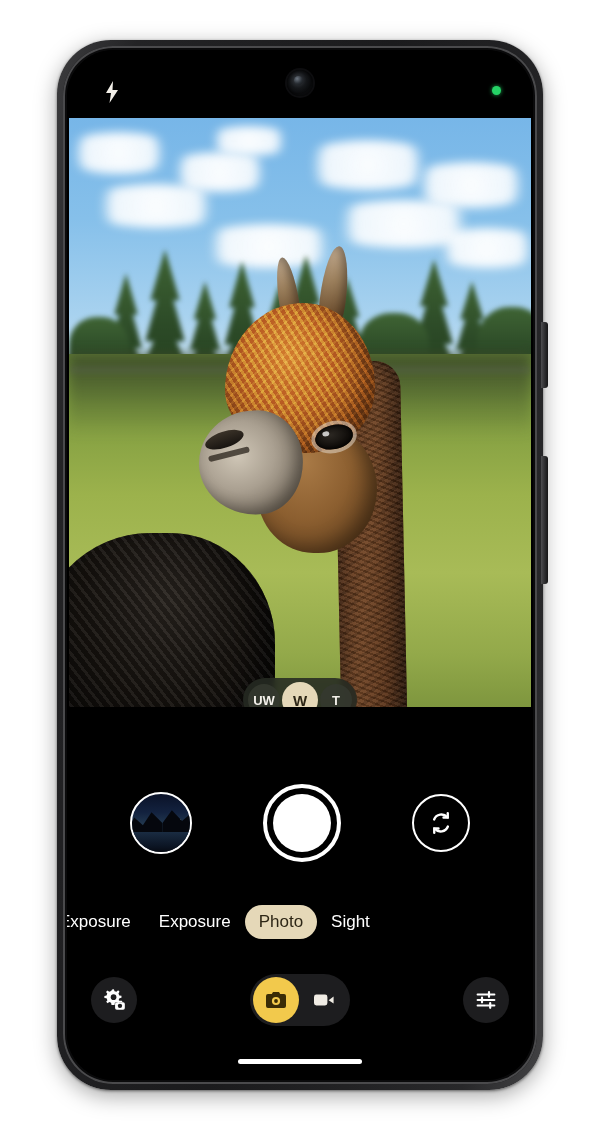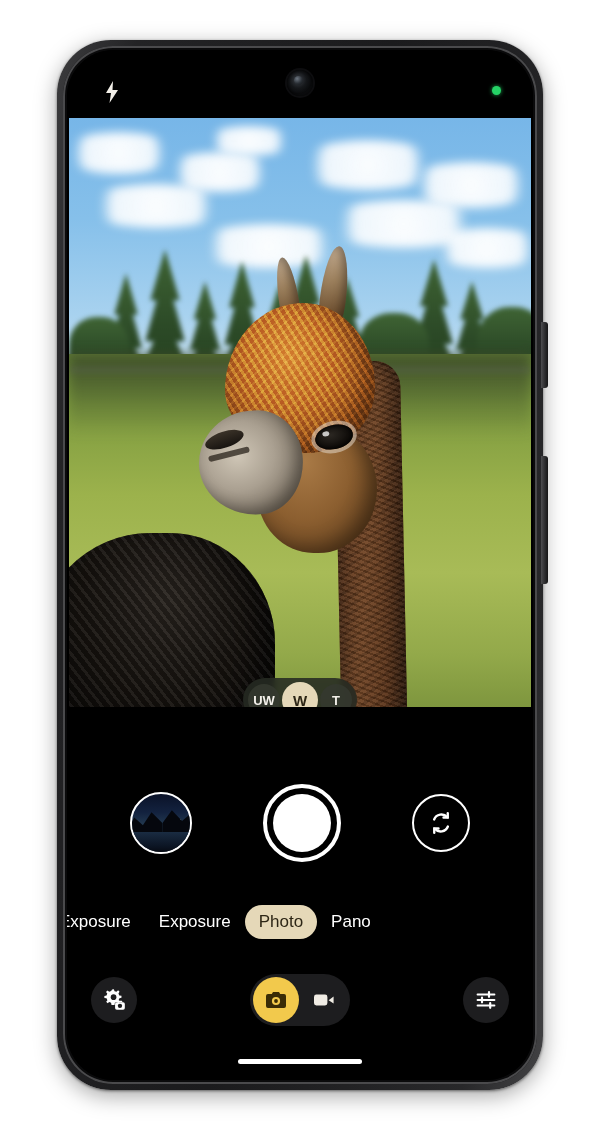--- a/index.html
+++ b/index.html
@@ -410,21 +410,21 @@
               <path d="M6.6 19.8v-3.4h3.4"></path>
             </svg>
           </span>
         </div>
       </div>
 
       <div class="mode-row">
         <div class="mode edge-left">Exposure</div>
         <div class="mode">Exposure</div>
         <div class="mode active">Photo</div>
-        <div class="mode">Pano</div>
+        <div class="mode">Sight</div>
       </div>
 
       <div class="bottom-bar">
 
         <div class="round-btn">
           <span>
             <svg width="26" height="26" viewBox="0 0 24 24" fill="#fff">
               <path d="M10.2 2.3 11.9 2l.6 1.9 1.8.5 1.5-1.3 1.3 1.3-1 1.7.8 1.7 2 .2v1.9l-1.9.4-.7 1.7 1.2 1.5-1.3 1.3-1.6-1-1.8.8-.3 1.9H9.7l-.4-1.9-1.7-.7-1.5 1.2-1.3-1.4 1.1-1.5-.8-1.8-2-.3V8.2l2-.4.7-1.7L4.6 4.6 6 3.3l1.6 1.1 1.8-.8z"></path>
               <circle cx="11.6" cy="9.4" r="2.6" fill="#1d1d1f"></circle>
               <rect x="13" y="14" width="9" height="7" rx="1.6" fill="#fff"></rect>

